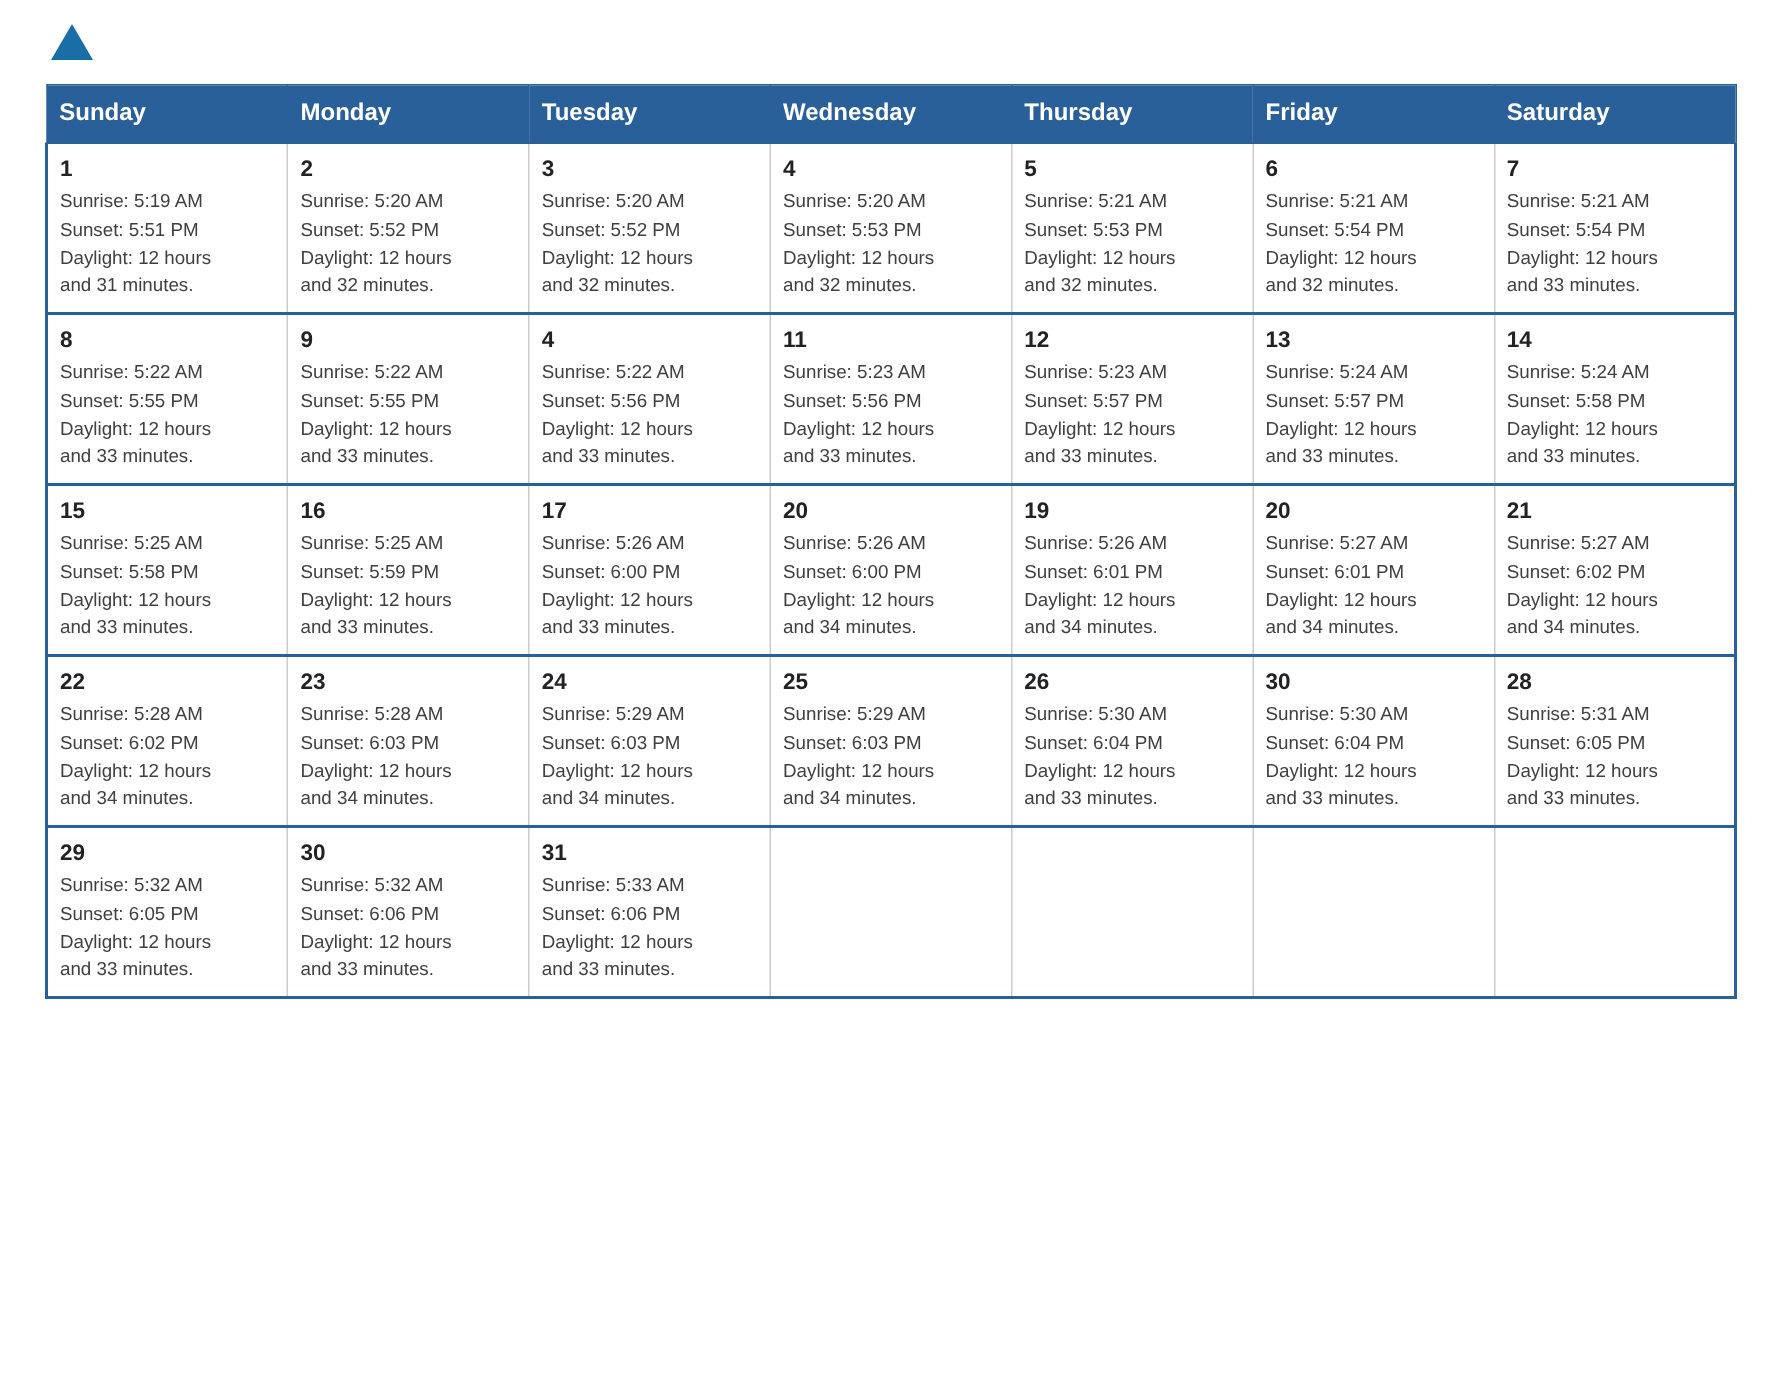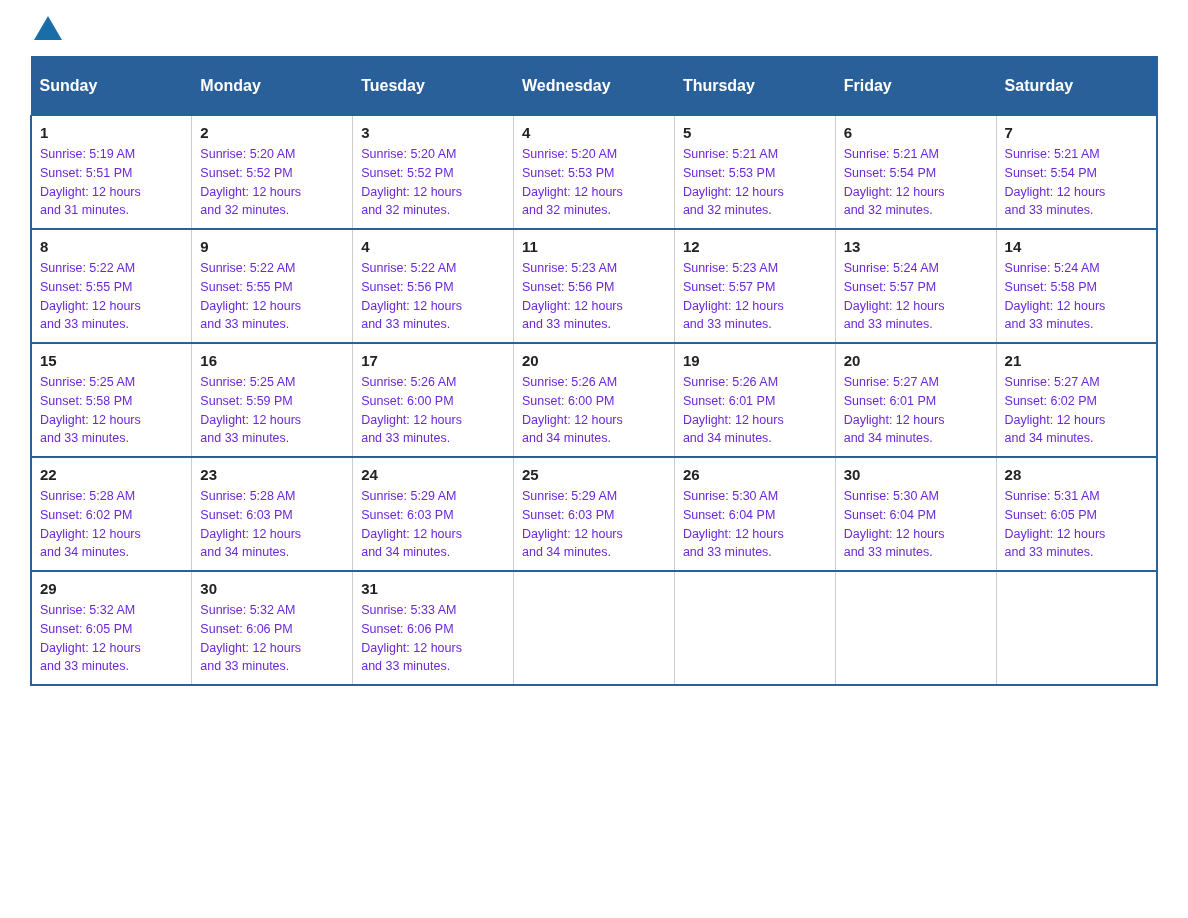--- a/index.html
+++ b/index.html
@@ -67,21 +67,21 @@
       border-collapse: collapse;
       table-layout: fixed;
     }
     thead tr {
       background-color: #2a6099;
     }
     thead th {
       color: #fff;
       font-size: 16px;
       font-weight: bold;
-      padding: 20px 8px;
+      padding: 10px 8px;
       text-align: left;
       border: 1px solid #2a6099;
     }
     tbody tr {
       border-bottom: 2px solid #2a6099;
     }
     tbody td {
       vertical-align: top;
       padding: 8px 8px;
       font-size: 12.5px;
@@ -98,21 +98,21 @@
     }
     .day-num {
       font-size: 15px;
       font-weight: bold;
       display: block;
       margin-bottom: 4px;
     }
     .day-info {
       font-size: 12.5px;
       line-height: 1.5;
-      color: #6d28d9;
+      color: #404040;
     }
   </style>
 </head>
 <body>
 
 <div class="header">
   <div class="logo">
     <div class="logo-top">
       <span class="logo-general"></span>
       <div class="logo-triangle"></div>

